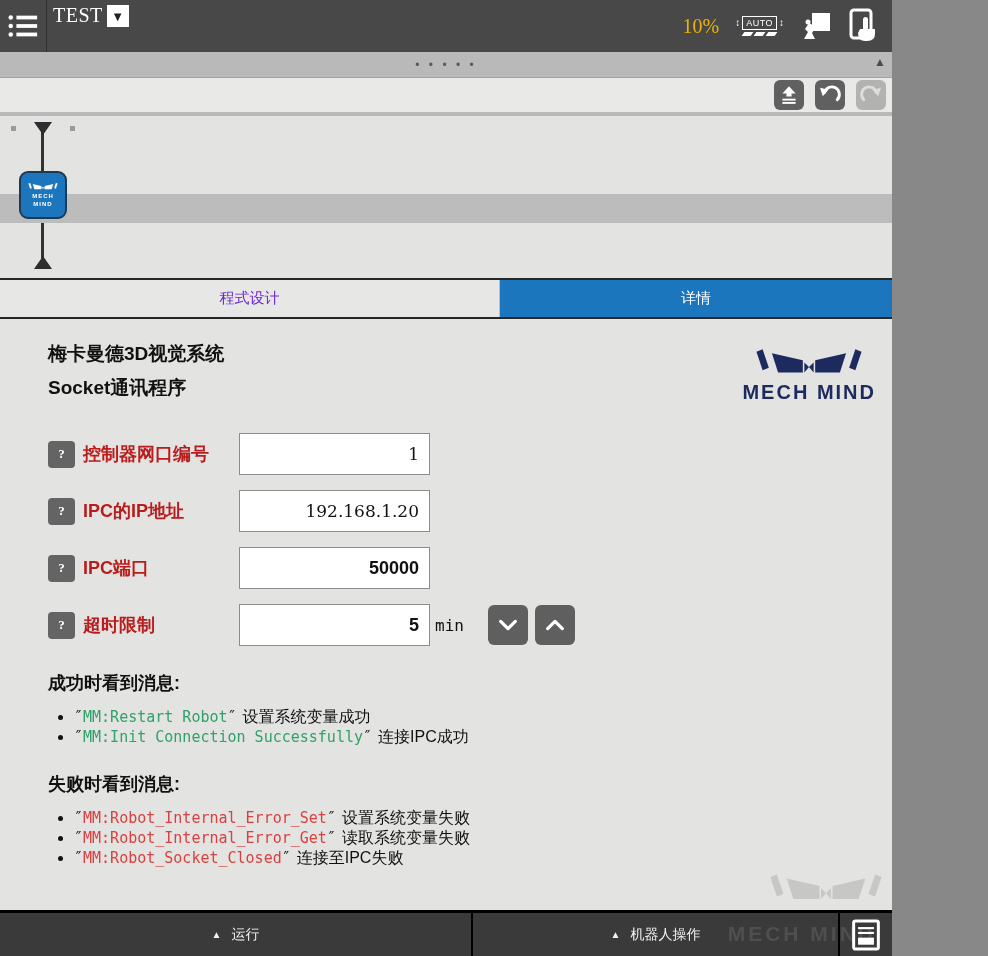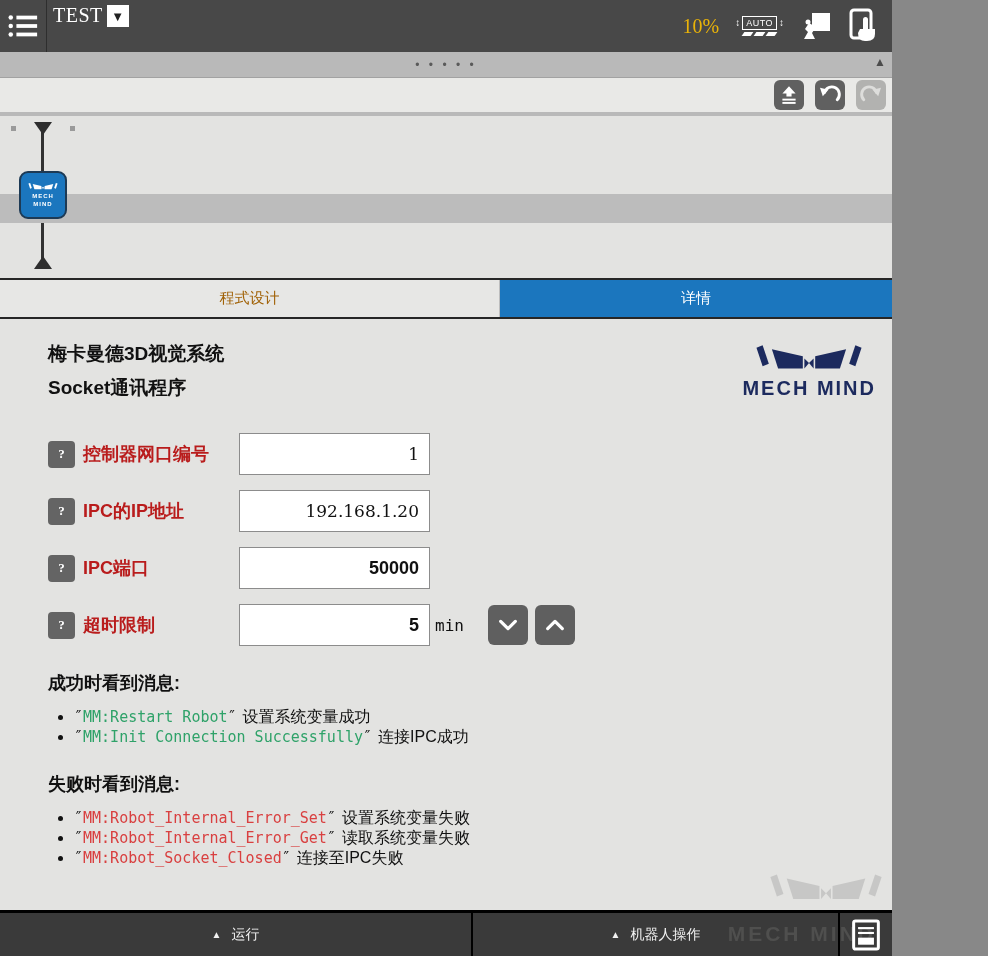--- a/index.html
+++ b/index.html
@@ -43,26 +43,26 @@
   .tl-dot { position:absolute; top:10px; width:5px; height:5px; background:#9a9a9a; }
   .tl-dot.l { left:11px; } .tl-dot.r { left:70px; }
   .tl-rowbar { position:absolute; left:0; top:78px; width:100%; height:29px; background:#bcbcbc; }
   .node { position:absolute; left:19px; top:55px; width:48px; height:48px; background:var(--accent,#1b76be); border:2px solid #1d3a55; border-radius:9px; display:flex; flex-direction:column; align-items:center; justify-content:center; cursor:pointer; }
   .node svg { width:30px; height:10px; margin-bottom:1px; }
   .node-txt { color:#fff; font-size:6px; font-weight:bold; letter-spacing:1px; line-height:1.2; }
 
   
   .tabs { display:flex; height:41px; border-top:2px solid #262626; border-bottom:2px solid #262626; }
   .tab { display:flex; align-items:center; justify-content:center; font-size:15px; cursor:pointer; }
-  .tab.inactive { width:500px; background:#e7e7e5; color:#a16207; border-right:1px solid #bdbdbd; }
+  .tab.inactive { width:500px; background:#e7e7e5; color:#6d28d9; border-right:1px solid #bdbdbd; }
   .tab.active { flex:1; background:var(--accent,#1b76be); color:#fff; }
 
   
   .content { position:relative; height:585px; padding:18px 14px 0 48px; }
-  .head-row { display:flex; justify-content:space-between; align-items:flex-start; }
+  .head-row { display:flex; justify-content:space-between; align-items:center; }
   .titles { font-size:19px; font-weight:bold; color:#111; line-height:34px; }
   .logo { display:flex; flex-direction:column; align-items:center; margin-right:2px; margin-top:6px; }
   .logo svg { width:122px; height:34px; }
   .logo-text { color:var(--logo-navy,#1c2a5e); font-weight:bold; font-size:20px; letter-spacing:2px; line-height:1; margin-top:1px; }
 
   .form { margin-top:28px; }
   .frow { display:flex; align-items:center; margin-bottom:15px; height:42px; }
   .help-btn { width:27px; height:27px; border:none; border-radius:4px; background:#646464; color:#fff; font-size:13px; font-weight:bold; cursor:pointer; font-family:"Liberation Serif", serif; }
   .flabel { margin-left:8px; width:156px; font-size:18px; font-weight:bold; color:#b91c1c; }
   .finput { width:191px; height:42px; border:1px solid #8c8c8c; background:#fff; text-align:right; padding:0 10px; font-size:17px; color:#111; font-family:"DejaVu Serif", serif; }

